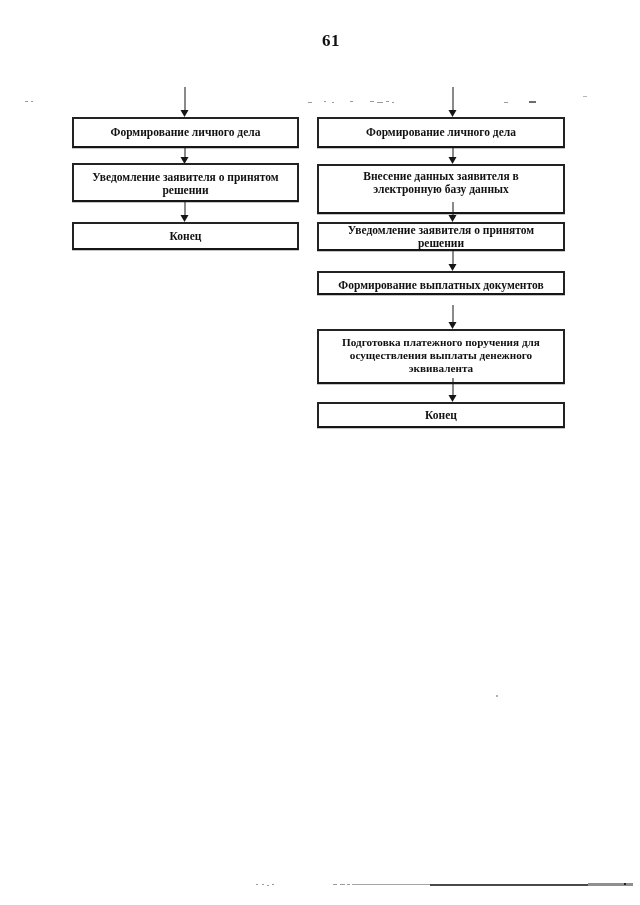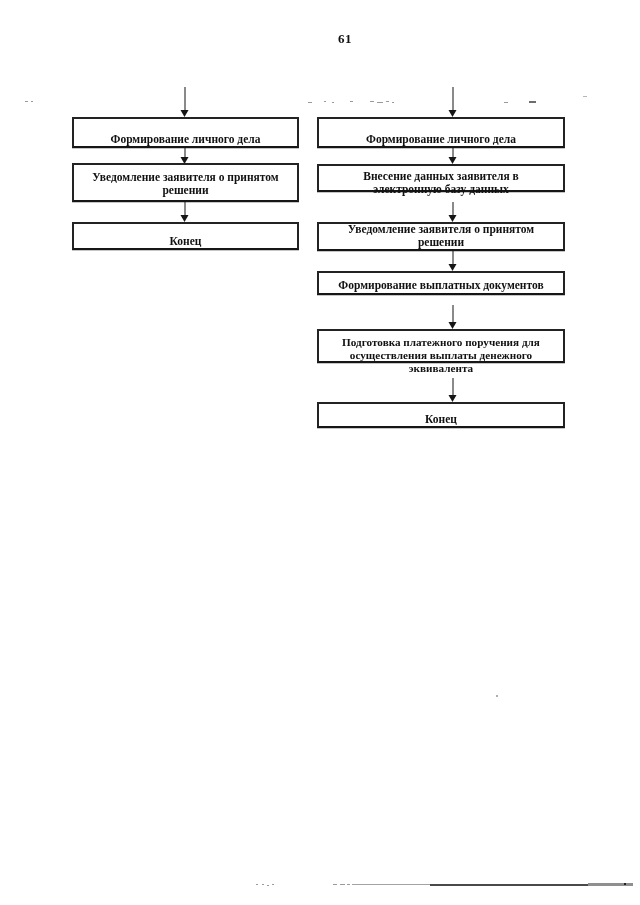--- a/index.html
+++ b/index.html
@@ -3,30 +3,30 @@
 <meta charset="utf-8">
 <style>
   html,body{margin:0;padding:0;}
   body{
     width:640px;height:905px;position:relative;background:#ffffff;
     font-family:"Liberation Serif", serif;color:#111;
     overflow:hidden;
   }
   .page{position:absolute;inset:0;background:#ffffff;}
   .page-number{
-    position:absolute;top:31px;left:322px;width:30px;text-align:right;
-    font-size:13px;font-weight:700;letter-spacing:0.5px;
+    position:absolute;top:31px;left:322px;width:30px;text-align:left;
+    font-size:17px;font-weight:700;letter-spacing:0.5px;
   }
   .fbox{
     position:absolute;box-sizing:border-box;background:#fff;
     border:2px solid #232323;border-bottom-color:#161616;
     font-size:11.5px;font-weight:700;line-height:13px;text-align:center;
     box-shadow:0 1px 0 rgba(90,90,90,0.35);
   }
-  .fbox.center{display:flex;align-items:flex-end;justify-content:center;}
+  .fbox.center{display:flex;align-items:center;justify-content:center;}
   .fbox.top{padding-top:6px;}
   .fbox .lbl{display:block;padding:0 8px;}
   .varrow{position:absolute;width:9px;transform:translateX(-4.5px);}
   .varrow .shaft{
     position:absolute;display:block;left:50%;top:0;bottom:5px;
     width:1.5px;margin-left:-0.75px;background:#161616;
   }
   .varrow .head{
     position:absolute;display:block;left:50%;bottom:0;width:0;height:0;
     margin-left:-4.5px;
@@ -76,21 +76,21 @@
 
   <div class="fbox center" style="left:317px;top:117px;width:248px;height:31px">
     <span class="lbl">Формирование личного дела</span>
   </div>
 
   <div class="varrow" style="left:453px;top:148px;height:16px">
       <i class="shaft"></i>
       <i class="head"></i>
     </div>
 
-  <div class="fbox top" style="left:317px;top:164px;width:248px;height:28px;padding-top:4px;">
+  <div class="fbox top" style="left:317px;top:164px;width:248px;height:50px;padding-top:4px;">
     <span class="lbl" style="padding:0 10px;">Внесение данных заявителя в электронную базу данных</span>
   </div>
 
   <div class="varrow" style="left:453px;top:202px;height:20px">
       <i class="shaft"></i>
       <i class="head"></i>
     </div>
 
   <div class="fbox center" style="left:317px;top:222px;width:248px;height:29px">
     <span class="lbl">Уведомление заявителя о принятом решении</span>
@@ -103,21 +103,21 @@
 
   <div class="fbox top" style="left:317px;top:271px;width:248px;height:24px;">
     <span class="lbl">Формирование выплатных документов</span>
   </div>
 
   <div class="varrow" style="left:453px;top:305px;height:24px">
       <i class="shaft"></i>
       <i class="head"></i>
     </div>
 
-  <div class="fbox top" style="left:317px;top:329px;width:248px;height:34px;padding-top:5px;">
+  <div class="fbox top" style="left:317px;top:329px;width:248px;height:55px;padding-top:5px;">
     <span class="lbl" style="padding:0 3px;font-size:11.2px;">Подготовка платежного поручения для осуществления выплаты денежного эквивалента</span>
   </div>
 
   <div class="varrow" style="left:453px;top:378px;height:24px">
       <i class="shaft"></i>
       <i class="head"></i>
     </div>
 
   <div class="fbox center" style="left:317px;top:402px;width:248px;height:26px">
     <span class="lbl">Конец</span>

